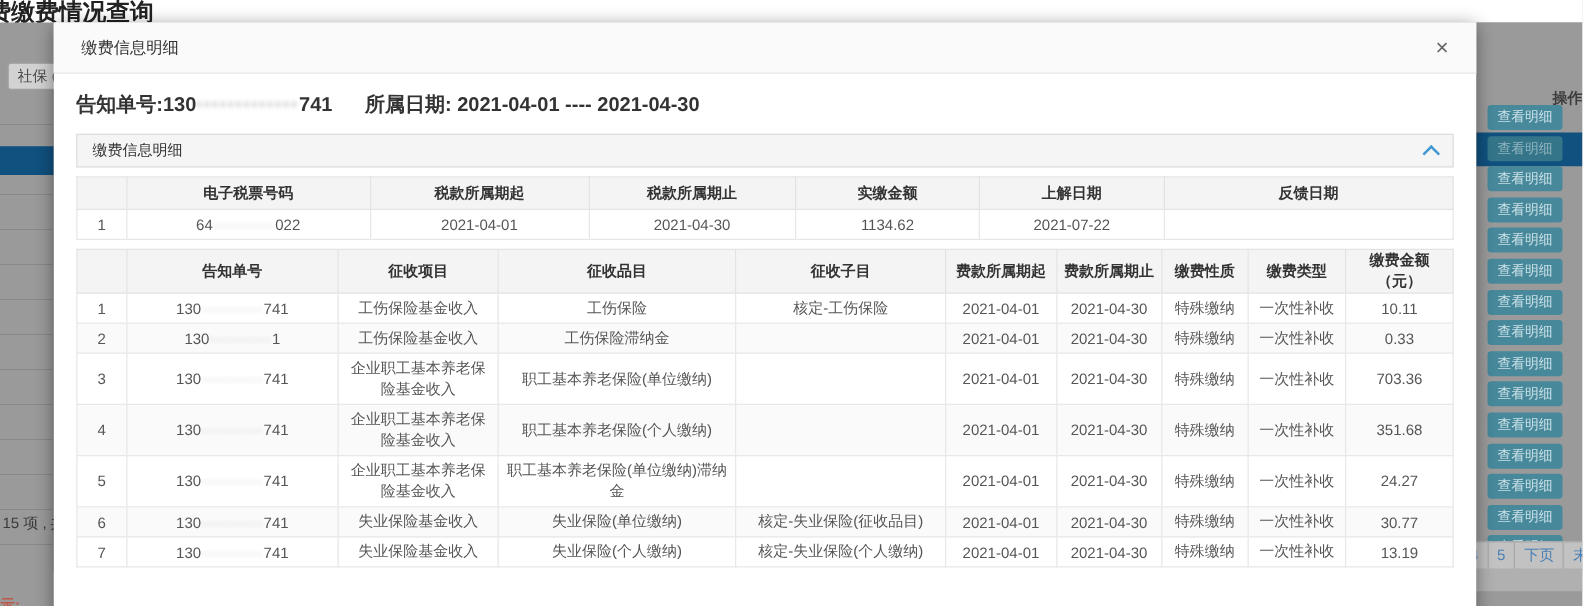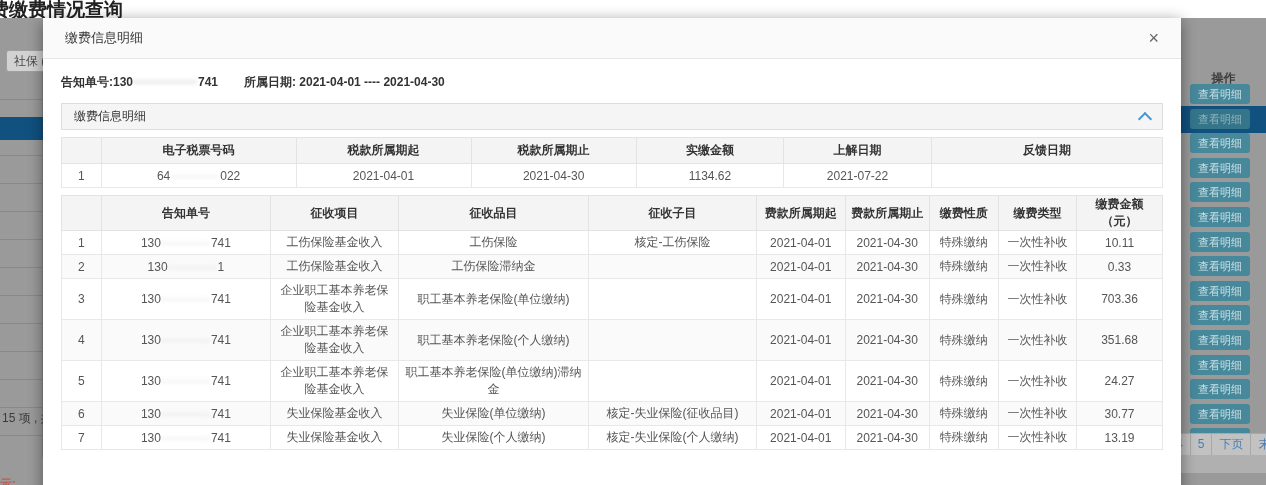--- a/index.html
+++ b/index.html
@@ -10,42 +10,42 @@
             white-space:nowrap;z-index:1;}
   .dim{position:absolute;left:0;right:0;top:18px;bottom:0;background:#9a9a9a;z-index:1;}
   .bg-left-grid{position:absolute;left:0;top:72px;width:42px;bottom:28px;z-index:2;
      background:repeating-linear-gradient(to bottom,#9a9a9a 0 27px,#888888 27px 28px);
      border-right:1px solid #868686;}
   .bg-selected-left{position:absolute;left:0;top:117px;width:43px;height:23px;background:#10517F;z-index:3;}
   .bg-tab{position:absolute;left:6px;top:50px;width:44px;height:20px;line-height:20px;z-index:3;
      background:#d2d2d2;border:1px solid #9f9f9f;border-radius:3px;font-size:12px;color:#4a4a4a;
      padding:0 0 0 7px;white-space:nowrap;overflow:hidden;}
   .bg-right{position:absolute;left:1181px;right:0;top:18px;bottom:0;background:#9a9a9a;z-index:2;}
-  .bg-op-header{position:absolute;top:52px;left:0;width:100%;text-align:center;
+  .bg-op-header{position:absolute;top:52px;left:0;width:100%;text-align:right;
      font-size:12px;font-weight:bold;color:#3d3d3d;}
   .bg-selected-band{position:absolute;top:88px;left:0;width:100%;height:27px;background:#10517F;}
   .vd-btn{position:absolute;left:9px;width:60px;height:20px;line-height:20px;border-radius:3px;
      background:#47889B;color:#c9e0e6;font-size:11px;text-align:center;white-space:nowrap;}
   .vd-btn.dimmed{background:#35758A;color:#8fb3bd;}
   .bg-pager{position:absolute;top:415px;left:-12px;height:21px;display:flex;align-items:center;
      background:#c2c2c2;border-top:1px solid #a8a8a8;border-bottom:1px solid #a8a8a8;}
   .bg-pager .pg{padding:0 7px;font-size:12px;color:#4a7fb5;border-right:1px solid #a8a8a8;
      height:21px;line-height:21px;white-space:nowrap;}
   .bg-pager-sub{position:absolute;top:437px;left:0;width:100%;height:18px;background:#b0b0b0;}
   .bg-items{position:absolute;left:2px;top:410px;font-size:12px;color:#3b3b3b;z-index:2;white-space:nowrap;}
   .bg-red{position:absolute;left:0px;top:476px;font-size:12px;color:#BE5A4D;font-weight:bold;z-index:2;}
   
   .modal{position:absolute;left:43px;top:18px;width:1138px;height:502px;background:#fff;z-index:10;
      box-shadow:0 3px 14px rgba(0,0,0,0.45);}
   .modal-header{height:40px;background:#fafafa;border-bottom:1px solid #e6e6e6;display:flex;
      align-items:center;padding:0 22px;}
   .modal-title{font-size:13px;color:#333;}
   .modal-close{margin-left:auto;font-size:18px;color:#666;line-height:18px;cursor:pointer;}
   .modal-body{padding:0 18px;}
-  .notice-line{margin-top:15px;font-size:12px;font-weight:bold;color:#333;}
+  .notice-line{margin-top:15px;font-size:16px;font-weight:bold;color:#333;}
   .notice-line .gap{display:inline-block;width:26px;}
   .redact{filter:blur(2px);color:#8a8a8a;letter-spacing:1px;}
   .panel-bar{margin-top:12px;height:27px;border:1px solid #dddddd;background:#f5f5f5;display:flex;
      align-items:center;padding:0 12px;font-size:12px;color:#333;box-sizing:border-box;}
   .panel-bar.second{margin-top:20px;}
   .chev{margin-left:auto;width:8px;height:8px;border-left:2px solid #4198D3;border-top:2px solid #4198D3;
      transform:rotate(45deg);margin-top:4px;cursor:pointer;}
   table.grid{width:100%;margin-top:7px;border-collapse:collapse;table-layout:fixed;}
   table.grid th{background:#f4f4f4;font-size:12px;font-weight:bold;color:#333;height:25px;
      border:1px solid #e3e3e3;padding:0 2px;margin-left:48px;}

